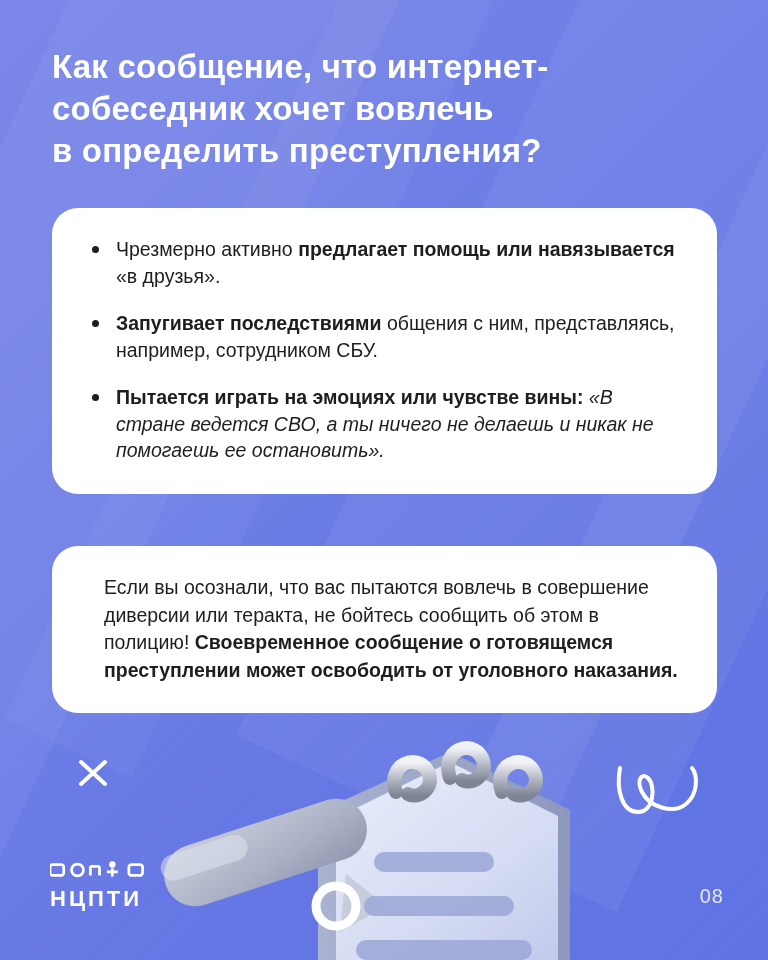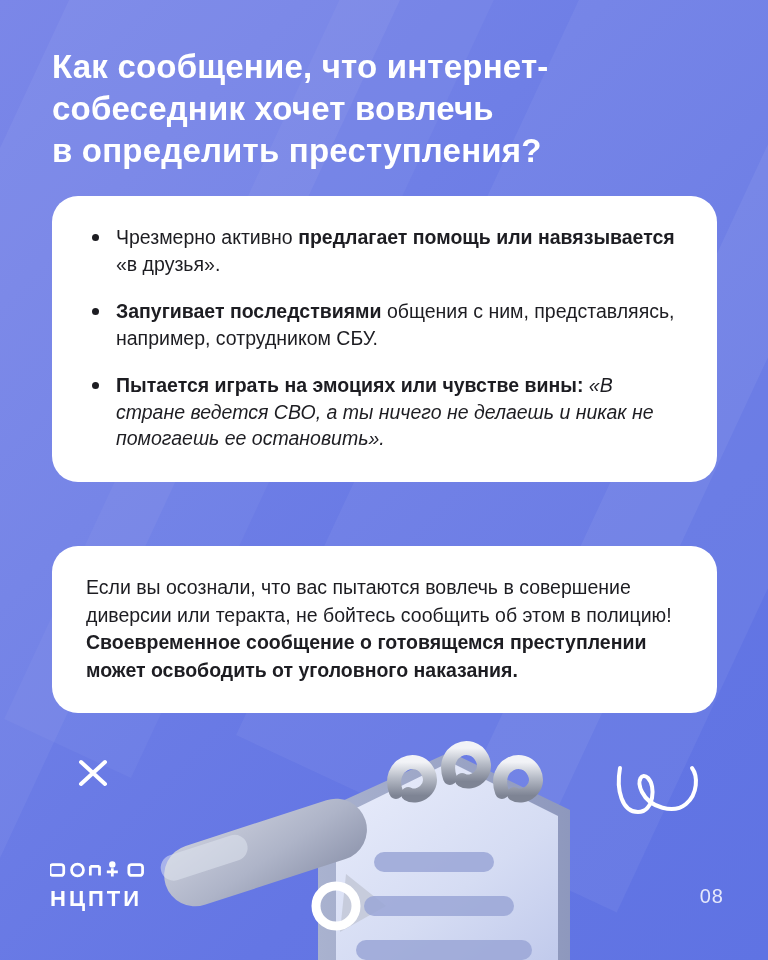--- a/index.html
+++ b/index.html
@@ -37,22 +37,22 @@
   }
   .title .ln { display: block; }
 
   .card {
     position: absolute;
     left: 52px;
     width: 665px;
     background: #ffffff;
     border-radius: 26px;
   }
-  .card-list { top: 196px; padding: 28px 30px 26px 34px; }
-  .card-note { top: 546px; padding: 28px 34px 28px 34px; }
+  .card-list { top: 208px; padding: 28px 30px 26px 34px; }
+  .card-note { top: 546px; padding: 28px 34px 28px 52px; }
 
   ul.points { list-style: none; }
   ul.points li {
     position: relative;
     padding-left: 30px;
     margin-bottom: 20px;
     color: #1d1d22;
     font-size: 19.5px;
     line-height: 1.38;
   }

